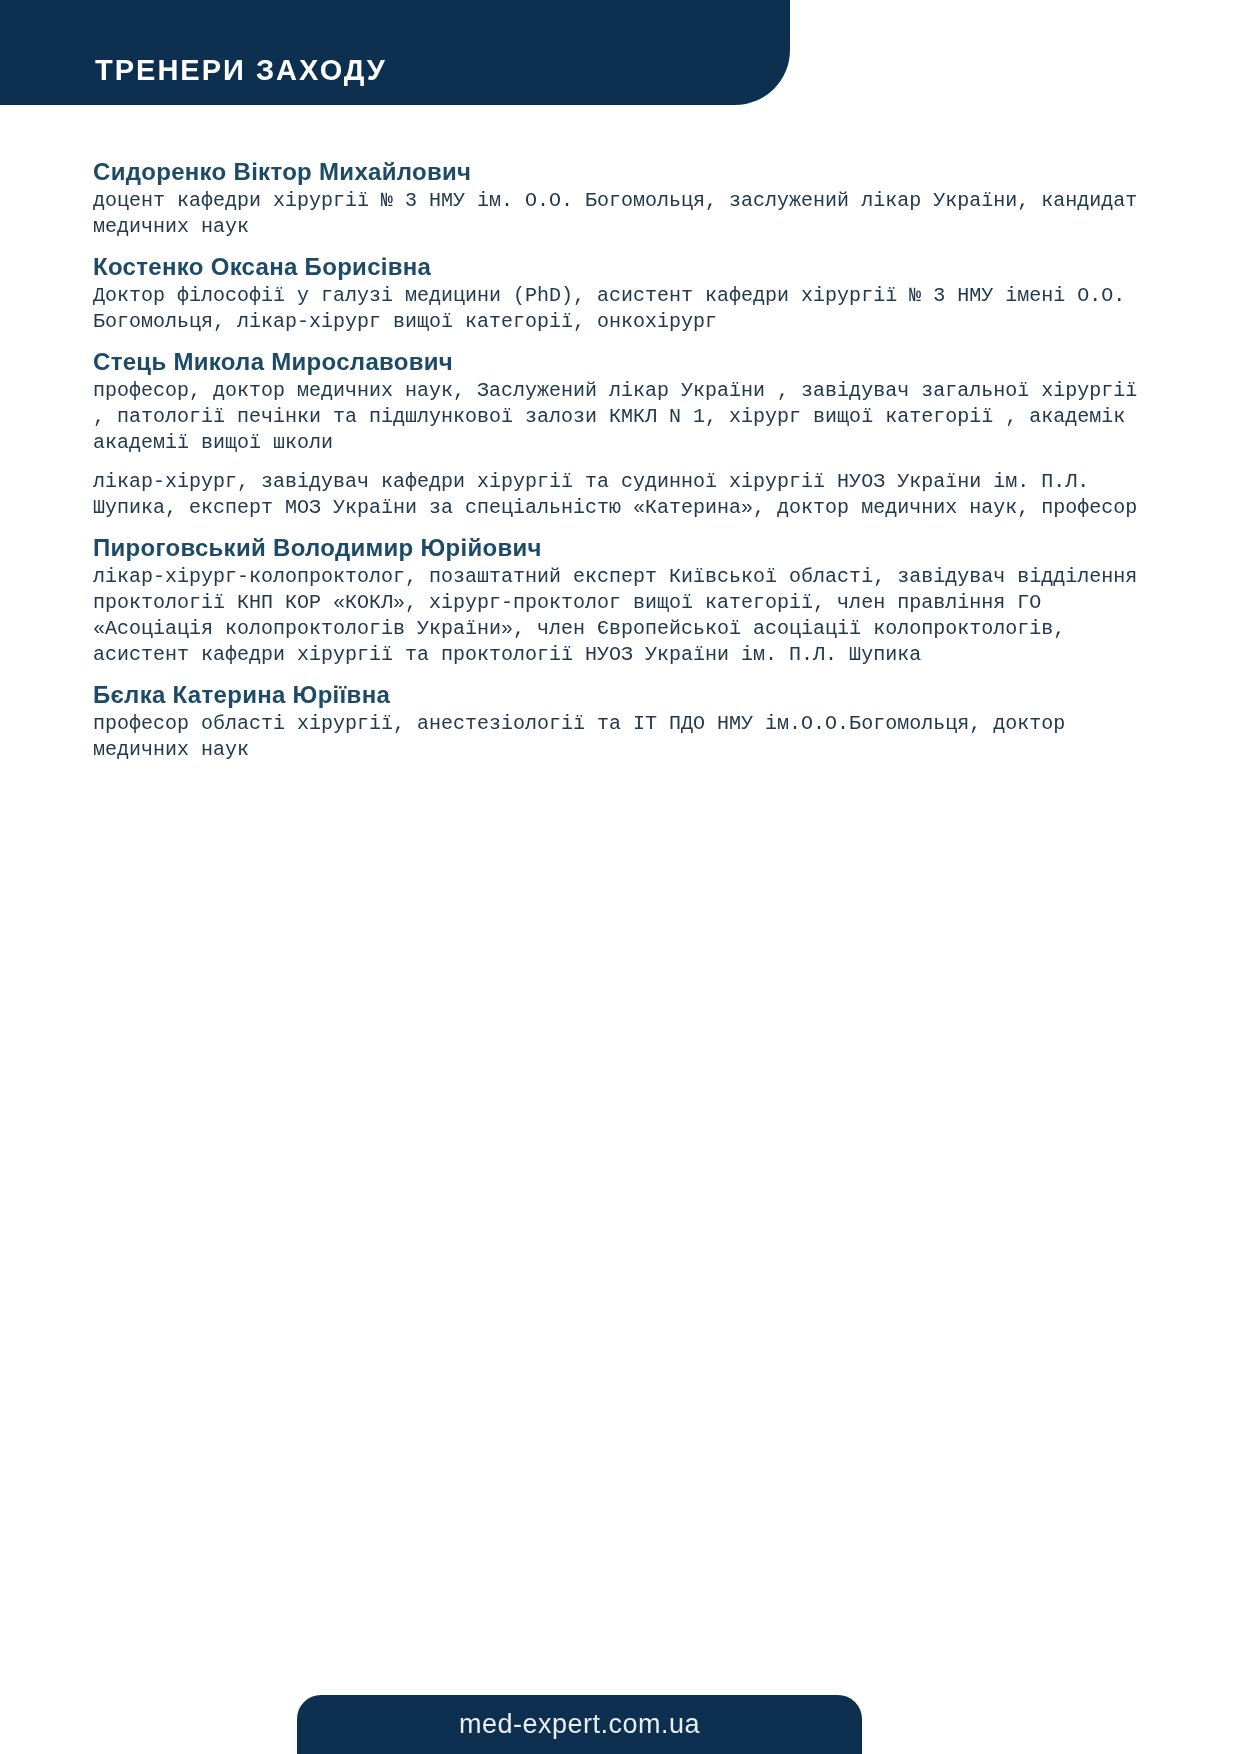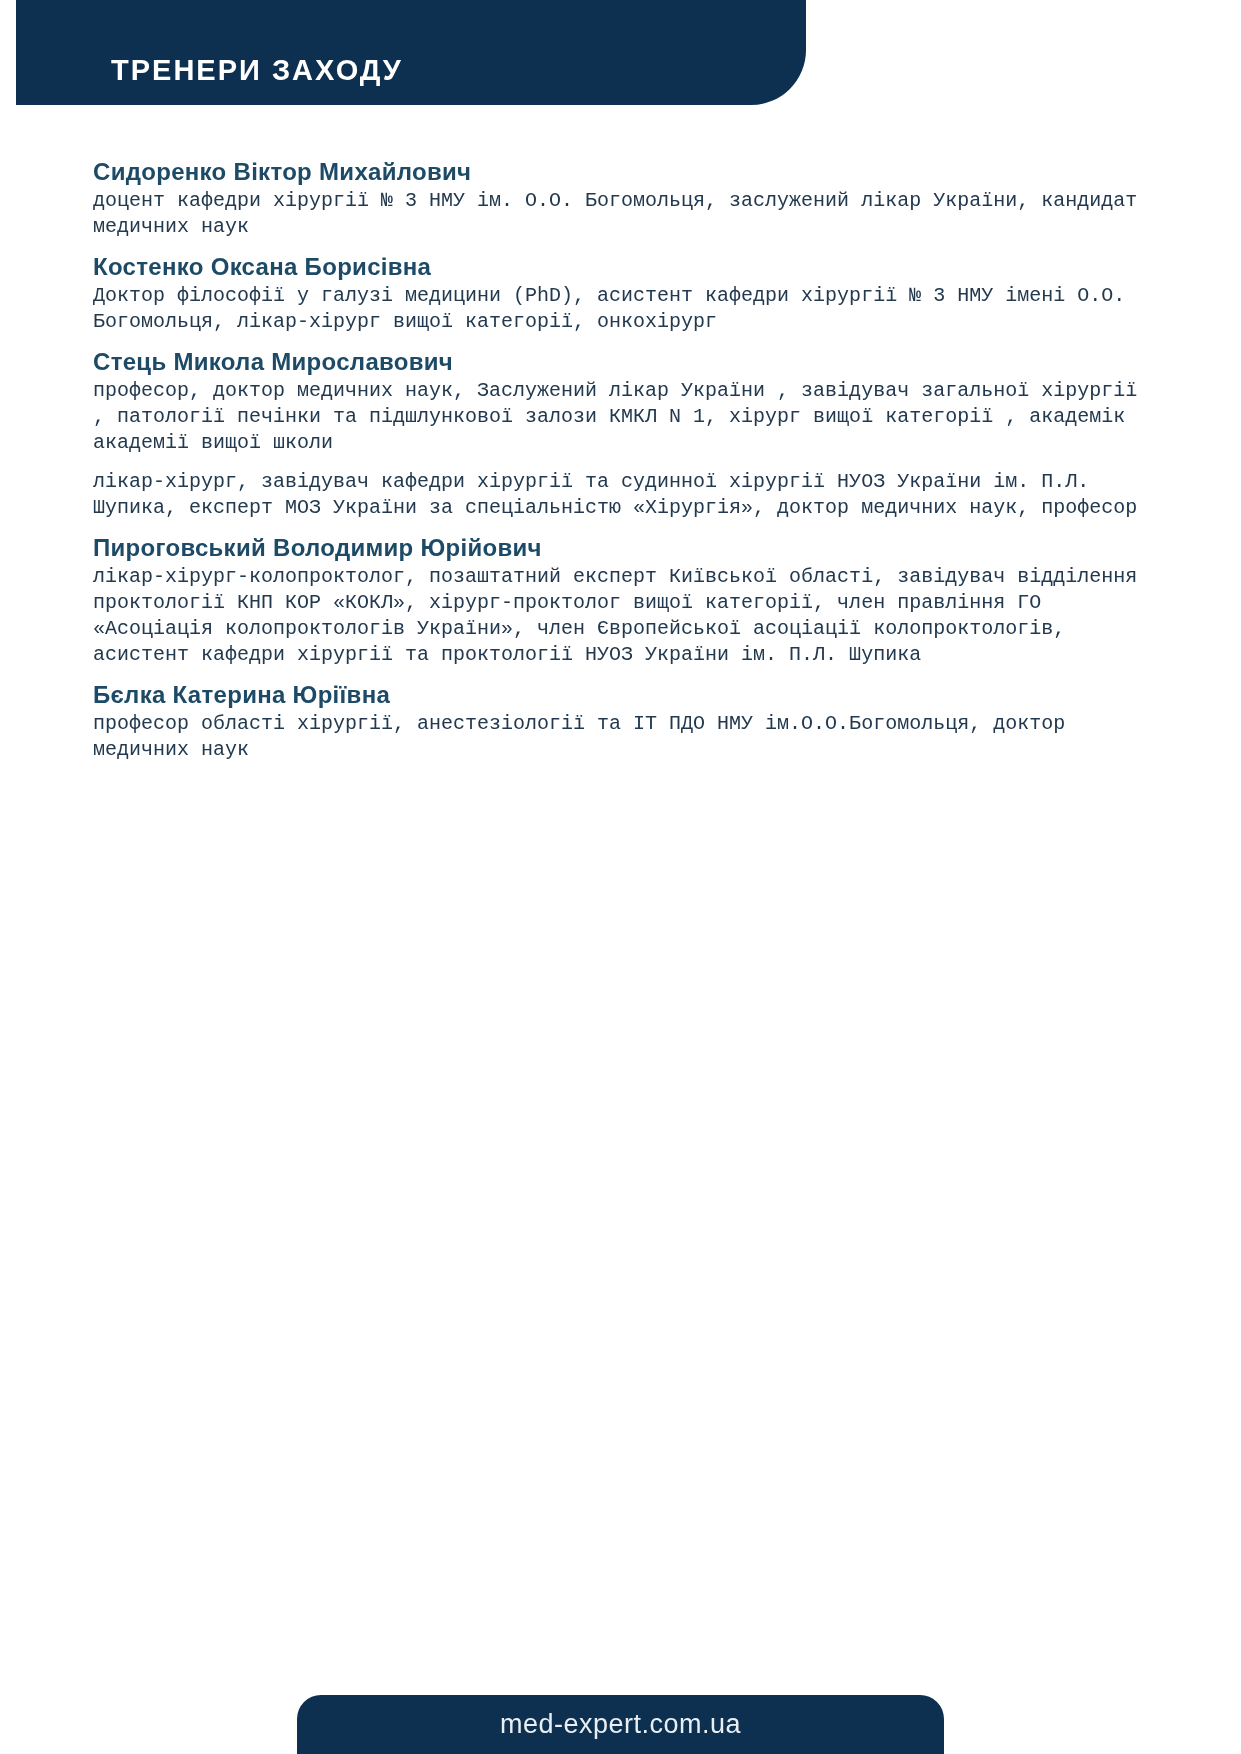--- a/index.html
+++ b/index.html
@@ -12,21 +12,21 @@
     width: 1241px;
     height: 1754px;
     background: #ffffff;
     overflow: hidden;
     font-family: "Liberation Sans", "DejaVu Sans", sans-serif;
   }
   
   .header-bar {
     position: absolute;
     top: 0;
-    left: 16px;
+    left: 0;
     width: 790px;
     height: 105px;
     background: #0d3050;
     border-radius: 0 0 55px 0;
     display: flex;
     align-items: flex-end;
     box-sizing: border-box;
     padding: 0 0 20px 95px;
   }
   .header-title {
@@ -61,21 +61,21 @@
     font-size: 20px;
     font-weight: 400;
     line-height: 26px;
     font-family: Liberation Mono, monospace;
   }
   
   .footer-bar {
     position: absolute;
     left: 297px;
     bottom: 0;
-    width: 647px;
+    width: 565px;
     height: 59px;
     background: #0d3050;
     border-radius: 24px 24px 0 0;
     display: flex;
     align-items: center;
     justify-content: center;
   }
   .footer-url {
     color: #e9eef3;
     font-size: 27px;
@@ -104,21 +104,21 @@
       <h2 class="trainer-name">Костенко Оксана Борисівна</h2>
       <p class="trainer-desc">Доктор філософії у галузі медицини (PhD), асистент кафедри хірургії № 3 НМУ імені О.О. Богомольця, лікар-хірург вищої категорії, онкохірург</p>
     </div>
 
     <div class="trainer">
       <h2 class="trainer-name">Стець Микола Мирославович</h2>
       <p class="trainer-desc">професор, доктор медичних наук, Заслужений лікар України , завідувач загальної хірургії , патології печінки та підшлункової залози КМКЛ N 1, хірург вищої категорії , академік академії вищої школи</p>
     </div>
 
     <div class="trainer">
-      <p class="trainer-desc">лікар-хірург, завідувач кафедри хірургії та судинної хірургії НУОЗ України ім. П.Л. Шупика, експерт МОЗ України за спеціальністю «Хірургія», доктор медичних наук, професор</p>
+      <p class="trainer-desc">лікар-хірург, завідувач кафедри хірургії та судинної хірургії НУОЗ України ім. П.Л. Шупика, експерт МОЗ України за спеціальністю «Катерина», доктор медичних наук, професор</p>
     </div>
 
     <div class="trainer">
       <h2 class="trainer-name">Пироговський Володимир Юрійович</h2>
       <p class="trainer-desc">лікар-хірург-колопроктолог, позаштатний експерт Київської області, завідувач відділення проктології КНП КОР «КОКЛ», хірург-проктолог вищої категорії, член правління ГО «Асоціація колопроктологів України», член Європейської асоціації колопроктологів, асистент кафедри хірургії та проктології НУОЗ України ім. П.Л. Шупика</p>
     </div>
 
     <div class="trainer">
       <h2 class="trainer-name">Бєлка Катерина Юріївна</h2>
       <p class="trainer-desc">професор області хірургії, анестезіології та ІТ ПДО НМУ ім.О.О.Богомольця, доктор медичних наук</p>

